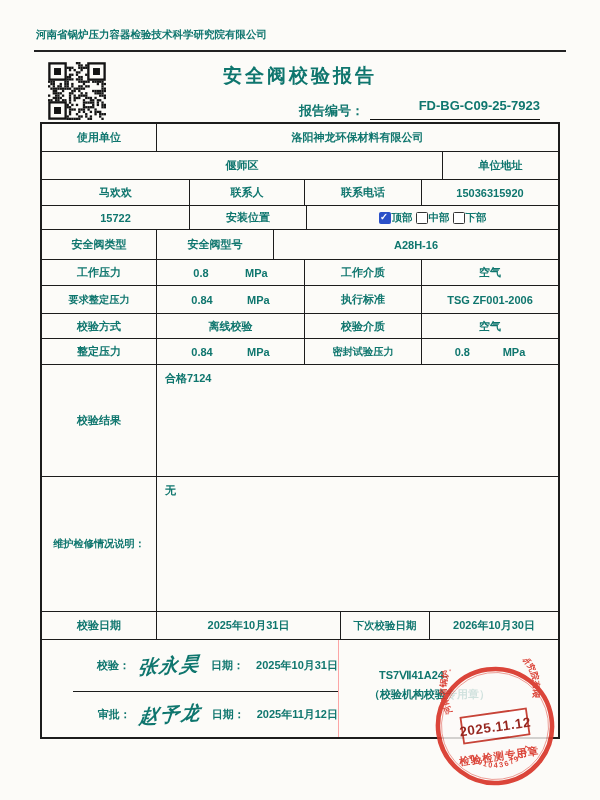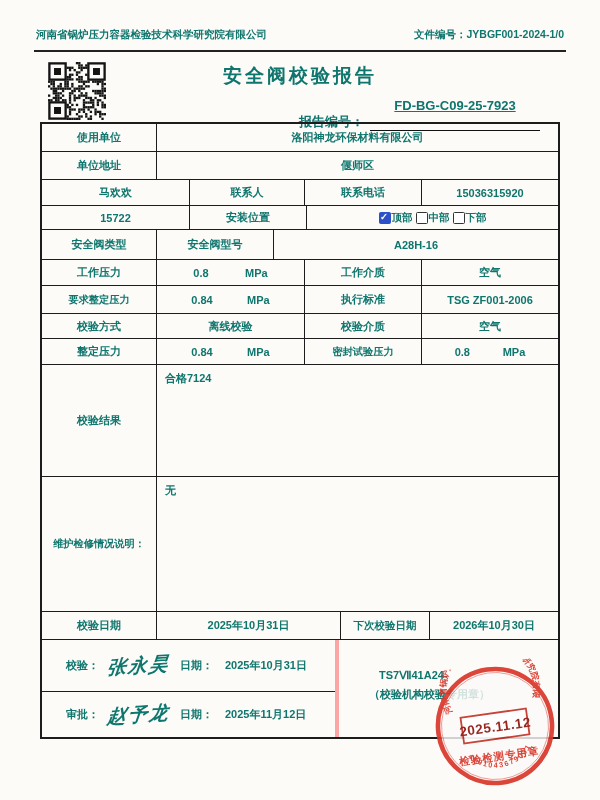--- a/index.html
+++ b/index.html
@@ -8,22 +8,22 @@
         overflow:hidden;color:#0f766e;font-weight:700;}
   
   .hdr{position:absolute;left:36px;top:28px;width:528px;display:flex;
        justify-content:space-between;align-items:flex-end;font-size:10.5px;}
   .hdr-rule{position:absolute;left:34px;top:50px;width:532px;border-top:2.5px solid #222;}
   .qr{position:absolute;left:48px;top:62px;width:58px;height:58px;}
   .title{position:absolute;left:0;top:63px;width:600px;text-align:center;
          font-size:19px;letter-spacing:3px;}
   .repno{position:absolute;left:299px;top:98px;display:flex;align-items:flex-end;font-size:13px;}
   .repno .lbl{margin-right:6px;}
-  .repno .val{display:inline-block;width:170px;text-align:center;
-              border-bottom:1.5px solid #111;padding-bottom:17px;text-decoration:underline;}
+  .repno .val{display:inline-block;width:170px;text-align:right;
+              border-bottom:1.5px solid #111;padding-bottom:6px;}
   
   .tbl{position:absolute;left:40px;top:122px;width:520px;border:2px solid #1c1c1c;
        box-sizing:border-box;font-size:11px;}
   .tr{display:flex;border-bottom:1px solid #1c1c1c;box-sizing:border-box;}
   .tr:last-child{border-bottom:none;}
   .td{border-right:1px solid #1c1c1c;box-sizing:border-box;display:flex;
       align-items:center;justify-content:center;text-align:center;overflow:hidden;}
   .td:last-child{border-right:none;}
   .w1{width:115px;flex:none;}
   .w2{width:148px;flex:none;}
@@ -39,45 +39,42 @@
   
   .cbcell{gap:3px;flex-wrap:wrap;padding:2px 3px;font-size:10.5px;}
   .cbwrap{display:inline-flex;align-items:center;white-space:nowrap;cursor:pointer;}
   .cb{width:10px;height:10px;border:1.3px solid #333;border-radius:1.5px;background:#fff;
       display:inline-block;margin-right:1px;position:relative;flex:none;}
   .cb.checked{background:#2b50c8;border-color:#2b50c8;}
   .cb.checked::after{content:"✓";position:absolute;left:0.5px;top:-1.5px;
       color:#fff;font-size:9.5px;font-weight:700;}
   
   .tr-group{display:flex;height:97px;}
-  .left-col{width:297px;flex:none;border-right:4px solid #fca5a5;box-sizing:border-box;
-            display:flex;flex-direction:column;}
+  .left-col{width:297px;flex:none;border-right:1px solid #fca5a5;box-sizing:border-box;
+            display:flex;flex-direction:column;align-items:flex-end;}
   .sigrow{display:flex;align-items:center;padding-left:24px;box-sizing:border-box;}
   .sigrow.first{height:52px;border-bottom:1px solid #1c1c1c;}
   .sigrow.second{height:45px;}
   .sig{font-family:"DejaVu Serif",serif;font-style:italic;font-size:19px;
        display:inline-block;transform:rotate(-4deg) skewX(-10deg);
        margin:0 10px 0 8px;letter-spacing:2px;}
   .sdate{margin-left:12px;}
   .org-cell{flex:1;padding:26px 0 0 30px;box-sizing:border-box;font-size:11px;
             line-height:19px;text-align:left;}
   
   .stamp{position:absolute;left:433px;top:664px;width:124px;height:124px;
          transform:rotate(-8deg);opacity:0.93;pointer-events:none;}
 </style>
 </head>
 <body>
 
 <div class="page">
 
   <div class="hdr">
     <span>河南省锅炉压力容器检验技术科学研究院有限公司</span>
-    <span>
-      <span>文件编号：</span><span>JYBGF001-2024-1/0</span>
-    </span>
   </div>
   <div class="hdr-rule"></div>
 
   <div class="qr"><svg width="58" height="58" viewBox="0 0 58 58" fill="#141414">
         <rect x="27.84" y="0.00" width="2.32" height="2.32"></rect>
         <rect x="30.16" y="0.00" width="2.32" height="2.32"></rect>
         <rect x="30.16" y="2.32" width="2.32" height="2.32"></rect>
         <rect x="32.48" y="2.32" width="2.32" height="2.32"></rect>
         <rect x="37.12" y="2.32" width="2.32" height="2.32"></rect>
         <rect x="18.56" y="4.64" width="2.32" height="2.32"></rect>
@@ -300,22 +297,22 @@
   </div>
 
   <div class="tbl">
 
     <div class="tr" style="height:28px">
       <div class="td w1">使用单位</div>
       <div class="td fill">洛阳神龙环保材料有限公司</div>
     </div>
 
     <div class="tr" style="height:28px">
+      <div class="td fill">偃师区</div>
       <div class="td w1">单位地址</div>
-      <div class="td fill">偃师区</div>
     </div>
 
     <div class="tr" style="height:26px">
       <div class="td w2">马欢欢</div>
       <div class="td w1">联系人</div>
       <div class="td w3">联系电话</div>
       <div class="td w4">15036315920</div>
     </div>
 
     <div class="tr" style="height:24px">

